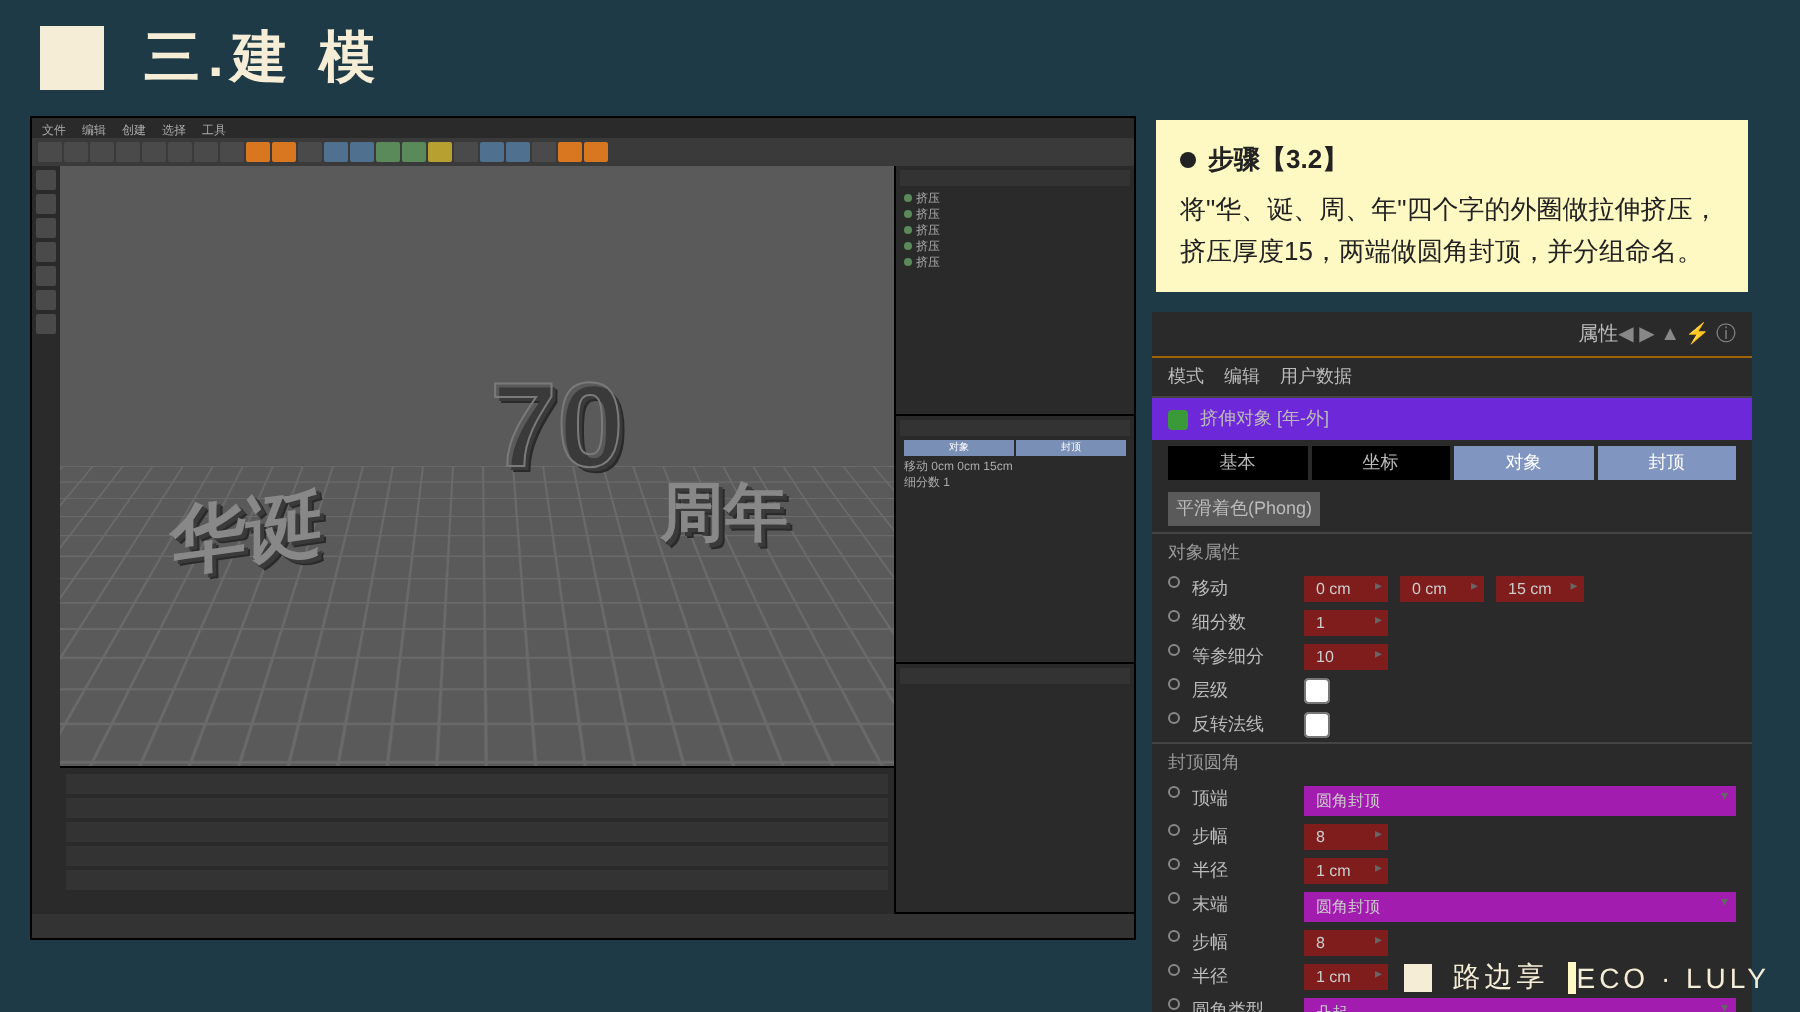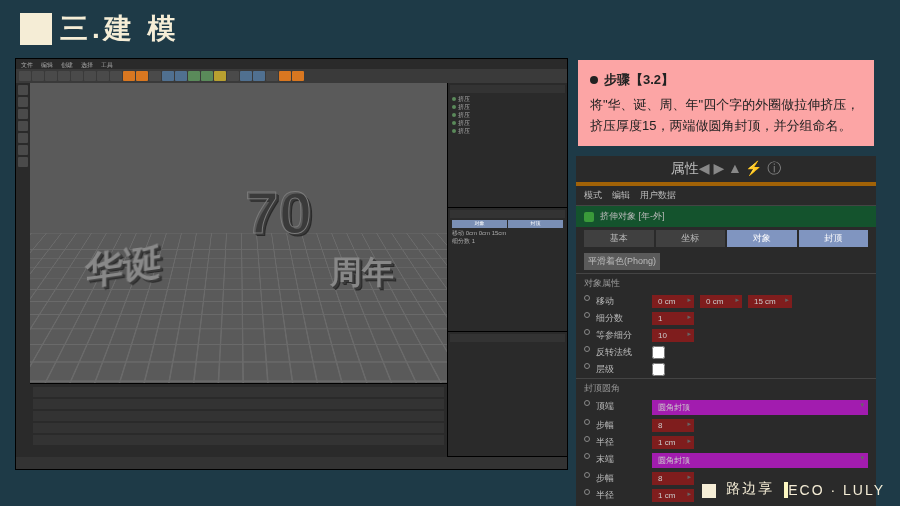--- a/index.html
+++ b/index.html
@@ -1,17 +1,17 @@
 <!DOCTYPE html>
 <html><head>
 <meta charset="utf-8">
 <style>
 *{margin:0;padding:0;box-sizing:border-box;font-family:"Microsoft YaHei",sans-serif}
 body{width:900px;height:506px;background:#1e3a47;overflow:hidden;position:relative}
-.header{display:flex;align-items:center;padding:10px 20px;gap:8px}
+.header{display:flex;align-items:center;padding:10px 20px;gap:20px}
 .hsq{width:32px;height:32px;background:#f5edd6}
 .htitle{color:#f5edd6;font-size:28px;font-weight:bold;letter-spacing:4px}
 .main{display:flex;gap:8px;padding:0 15px}
 .left{width:553px}
 .app{width:553px;height:412px;background:#333;border:1px solid #000;position:relative;font-size:7px;color:#aaa}
 .menubar{height:10px;background:#2a2a2a;display:flex;gap:8px;padding:2px 5px;font-size:6px}
 .toolbar{height:14px;background:#3a3a3a;display:flex;align-items:center;gap:1px;padding:0 3px}
 .ticon{width:12px;height:10px;background:#4a4a4a;border-radius:1px}
 .ticon.o{background:#d97720}
 .ticon.y{background:#b8a030}
@@ -19,52 +19,52 @@
 .ticon.b{background:#507090}
 .layout{display:flex;height:374px}
 .sidebar{width:14px;background:#2a2a2a;display:flex;flex-direction:column;gap:2px;padding:2px}
 .sicon{width:10px;height:10px;background:#4a4a4a;border-radius:1px}
 .center{flex:1;display:flex;flex-direction:column}
 .viewport{height:300px;background:#5a5a5a;position:relative;overflow:hidden}
 .grid{position:absolute;width:200%;height:100%;top:50%;left:-50%;background:repeating-linear-gradient(90deg,transparent,transparent 14px,#6a6a6a 14px,#6a6a6a 15px),repeating-linear-gradient(0deg,transparent,transparent 14px,#6a6a6a 14px,#6a6a6a 15px);transform:perspective(400px) rotateX(60deg);transform-origin:top}
 .text3d{position:absolute;color:#888;font-weight:bold;text-shadow:2px 2px 0 #3a3a3a,3px 3px 0 #2a2a2a}
 .t1{top:158px;left:55px;font-size:38px;transform:skewY(-8deg)}
 .t3{top:95px;left:215px;font-size:60px;color:transparent;-webkit-text-stroke:1px #7a7a7a;font-weight:900}
-.t4{top:168px;left:300px;font-size:32px}
+.t4{top:152px;left:300px;font-size:32px}
 .timeline{height:74px;background:#2a2a2a;border-top:1px solid #000;padding:3px}
 .tmrow{height:10px;background:#333;margin-bottom:2px;display:flex;align-items:center;gap:4px;padding:0 4px;font-size:5px}
 .rpanel{width:120px;background:#2a2a2a;border-left:1px solid #000;display:flex;flex-direction:column;font-size:6px}
 .rpane{flex:1;border-bottom:1px solid #000;padding:2px}
 .rhdr{height:8px;background:#333;margin-bottom:2px}
 .ritem{height:8px;display:flex;align-items:center;gap:2px;padding:0 2px}
 .rdot{width:4px;height:4px;background:#5a8a5a;border-radius:50%}
 .rtabs{display:flex;gap:1px;margin:2px}
 .rtab{flex:1;height:8px;background:#7a8fb5;font-size:5px;text-align:center;color:#fff}
 .right{width:300px;display:flex;flex-direction:column;gap:8px}
-.infobox{background:#fca5a5;border:2px solid #1e3a47;padding:10px 12px;color:#222;font-size:13px;line-height:1.6}
+.infobox{background:#fef9c3;border:2px solid #1e3a47;padding:10px 12px;color:#222;font-size:13px;line-height:1.6}
 .infobox .step{font-weight:bold;margin-bottom:4px}
 .bullet{display:inline-block;width:8px;height:8px;background:#222;border-radius:50%;margin-right:6px}
 .props{flex:1;background:#2a2a2a;color:#bbb;font-size:9px;overflow:hidden}
-.ptitle{padding:4px 8px;font-size:14px;border-bottom:4px solid #a16207;display:flex;justify-content:center}
+.ptitle{padding:4px 8px;font-size:10px;border-bottom:1px solid #a16207;display:flex;justify-content:flex-end}
 .picons{display:flex;gap:6px;color:#888}
 .ptabs{display:flex;gap:10px;padding:3px 8px;font-size:9px;border-bottom:1px solid #444}
-.pobj{display:flex;align-items:center;gap:6px;padding:4px 8px;background:#14532d}
+.pobj{display:flex;align-items:center;gap:6px;padding:4px 8px;background:#6d28d9}
 .pgreen{width:10px;height:10px;background:#3a9a3a;border-radius:2px}
 .ptabs2{display:flex;gap:2px;padding:3px 8px}
-.ptab2{flex:1;padding:2px 4px;text-align:center;background:#404040;font-size:9px}
+.ptab2{flex:1;padding:2px 4px;text-align:center;background:#000000;font-size:9px}
 .ptab2.active{background:#8095c0;color:#fff}
 .psect{padding:3px 8px;border-top:1px solid #444;font-size:9px;color:#999}
 .prow{display:flex;align-items:flex-start;padding:2px 8px;gap:6px;font-size:9px}
 .prow .dot{width:6px;height:6px;border:1px solid #888;border-radius:50%}
 .plabel{width:50px;color:#bbb}
 .pfield{background:#7f1d1d;padding:2px 16px 2px 6px;font-size:8px;color:#ccc;min-width:42px;position:relative}
 .pfield::after{content:"▸";position:absolute;right:3px;top:1px;font-size:7px;color:#666}
 .pdrop{flex:1;background:#a21caf;padding:2px 6px;font-size:8px;color:#ccc;position:relative}
 .pdrop::after{content:"▾";position:absolute;right:4px;top:1px;font-size:7px;color:#666}
-.footer{position:absolute;bottom:8px;right:15px;display:flex;align-items:flex-end;gap:10px}
+.footer{position:absolute;bottom:8px;right:15px;display:flex;align-items:center;gap:10px}
 .fsq{width:14px;height:14px;background:#f5edd6}
 .ftxt{color:#f5edd6;font-size:14px;letter-spacing:2px}
 </style>
 </head>
 <body>
 
 <div class="header">
   <div class="hsq"></div>
   <div class="htitle">三.建 模</div>
 </div>
@@ -215,26 +215,26 @@
           <span class="plabel">细分数</span>
           <span class="pfield">1</span>
         </div>
       <div class="prow">
           <span class="dot"></span>
           <span class="plabel">等参细分</span>
           <span class="pfield">10</span>
         </div>
       <div class="prow">
           <span class="dot"></span>
+          <span class="plabel">层级</span>
+          <input type="checkbox" style="">
+        </div>
+      <div class="prow">
+          <span class="dot"></span>
           <span class="plabel">反转法线</span>
-          <input type="checkbox" style="">
-        </div>
-      <div class="prow">
-          <span class="dot"></span>
-          <span class="plabel">层级</span>
           <input type="checkbox" style="">
         </div>
       <div class="psect">封顶圆角</div>
       <div class="prow">
           <span class="dot"></span>
           <span class="plabel">顶端</span>
           <span class="pdrop">圆角封顶</span>
         </div>
       <div class="prow">
           <span class="dot"></span>

